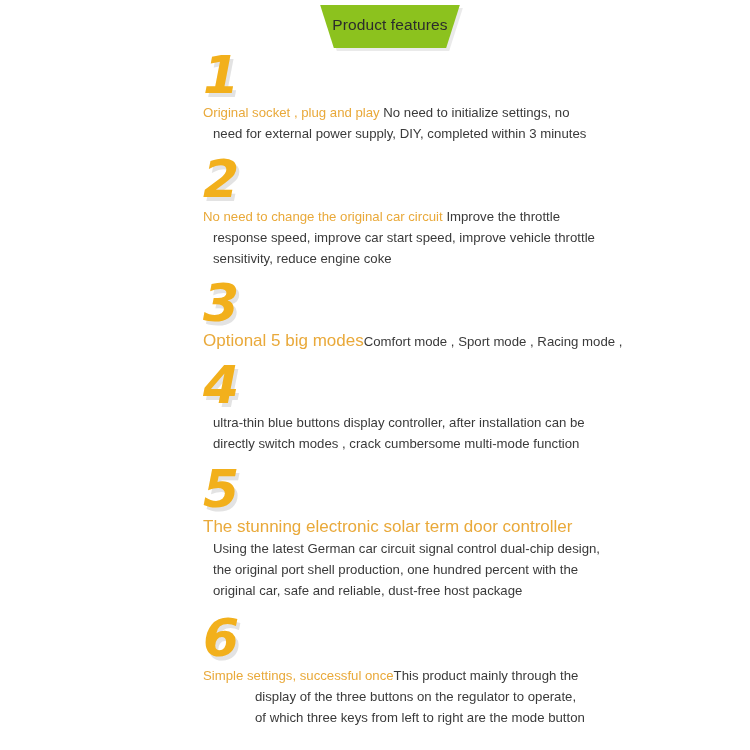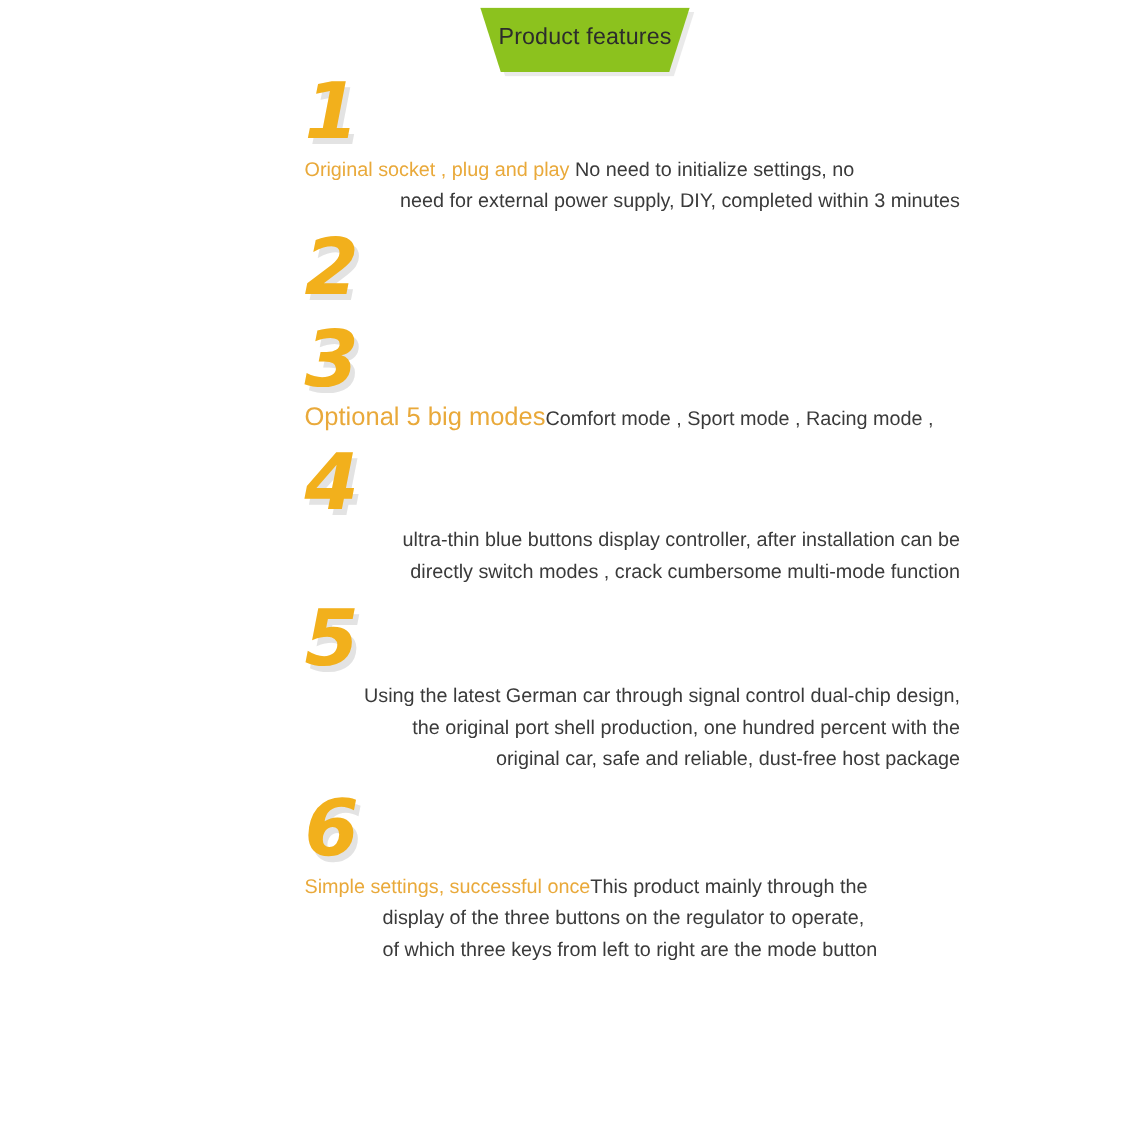--- a/index.html
+++ b/index.html
@@ -100,21 +100,21 @@
   .paras {
     margin-left: 203px;
     margin-right: 110px;
   }
   .para {
     font-size: 13.2px;
     color: #3a3a3a;
     line-height: 21px;
     white-space: nowrap;
   }
-  .para.ind1 { padding-left: 10px; text-align: right; }
+  .para.ind1 { padding-left: 10px; }
   .para.ind2 { padding-left: 14px; }
   .para.ind3 { padding-left: 52px; }
   .ttl {
     color: #e9a93a;
   }
   .ttl.big {
     font-size: 17px;
   }
   .sp { white-space: pre; }
 
@@ -147,20 +147,25 @@
       <div class="para"><span class="ttl">Original socket , plug and play</span><span class="sp"> No need to initialize settings, no</span></div>
       <div class="para ind1">need for external power supply, DIY, completed within 3 minutes</div>
     </div>
   </div>
 
   <div class="feature f2">
     <div class="numeral">
       <span class="glyph-shadow">2</span>
       <span class="glyph">2</span>
     </div>
+    <div class="paras">
+      <div class="para"><span class="ttl">No need to change the original car circuit</span><span class="sp"> Improve the throttle</span></div>
+      <div class="para ind1">response speed, improve car start speed, improve vehicle throttle</div>
+      <div class="para ind1">sensitivity, reduce engine coke</div>
+    </div>
   </div>
 
   <div class="feature f3">
     <div class="numeral">
       <span class="glyph-shadow">3</span>
       <span class="glyph">3</span>
     </div>
     <div class="paras">
       <div class="para"><span class="ttl big">Optional 5 big modes</span><span class="sp">Comfort mode , Sport mode , Racing mode ,</span></div>
     </div>
@@ -176,21 +181,22 @@
       <div class="para ind1">directly switch modes , crack cumbersome multi-mode function</div>
     </div>
   </div>
 
   <div class="feature f5">
     <div class="numeral">
       <span class="glyph-shadow">5</span>
       <span class="glyph">5</span>
     </div>
     <div class="paras">
-      <div class="para ind1">Using the latest German car through signal control dual-chip design,</div>
+      <div class="para"><span class="ttl big">The stunning electronic solar term door controller</span></div>
+      <div class="para ind1">Using the latest German car circuit signal control dual-chip design,</div>
       <div class="para ind1">the original port shell production, one hundred percent with the</div>
       <div class="para ind1">original car, safe and reliable, dust-free host package</div>
     </div>
   </div>
 
   <div class="feature f6">
     <div class="numeral">
       <span class="glyph-shadow">6</span>
       <span class="glyph">6</span>
     </div>

